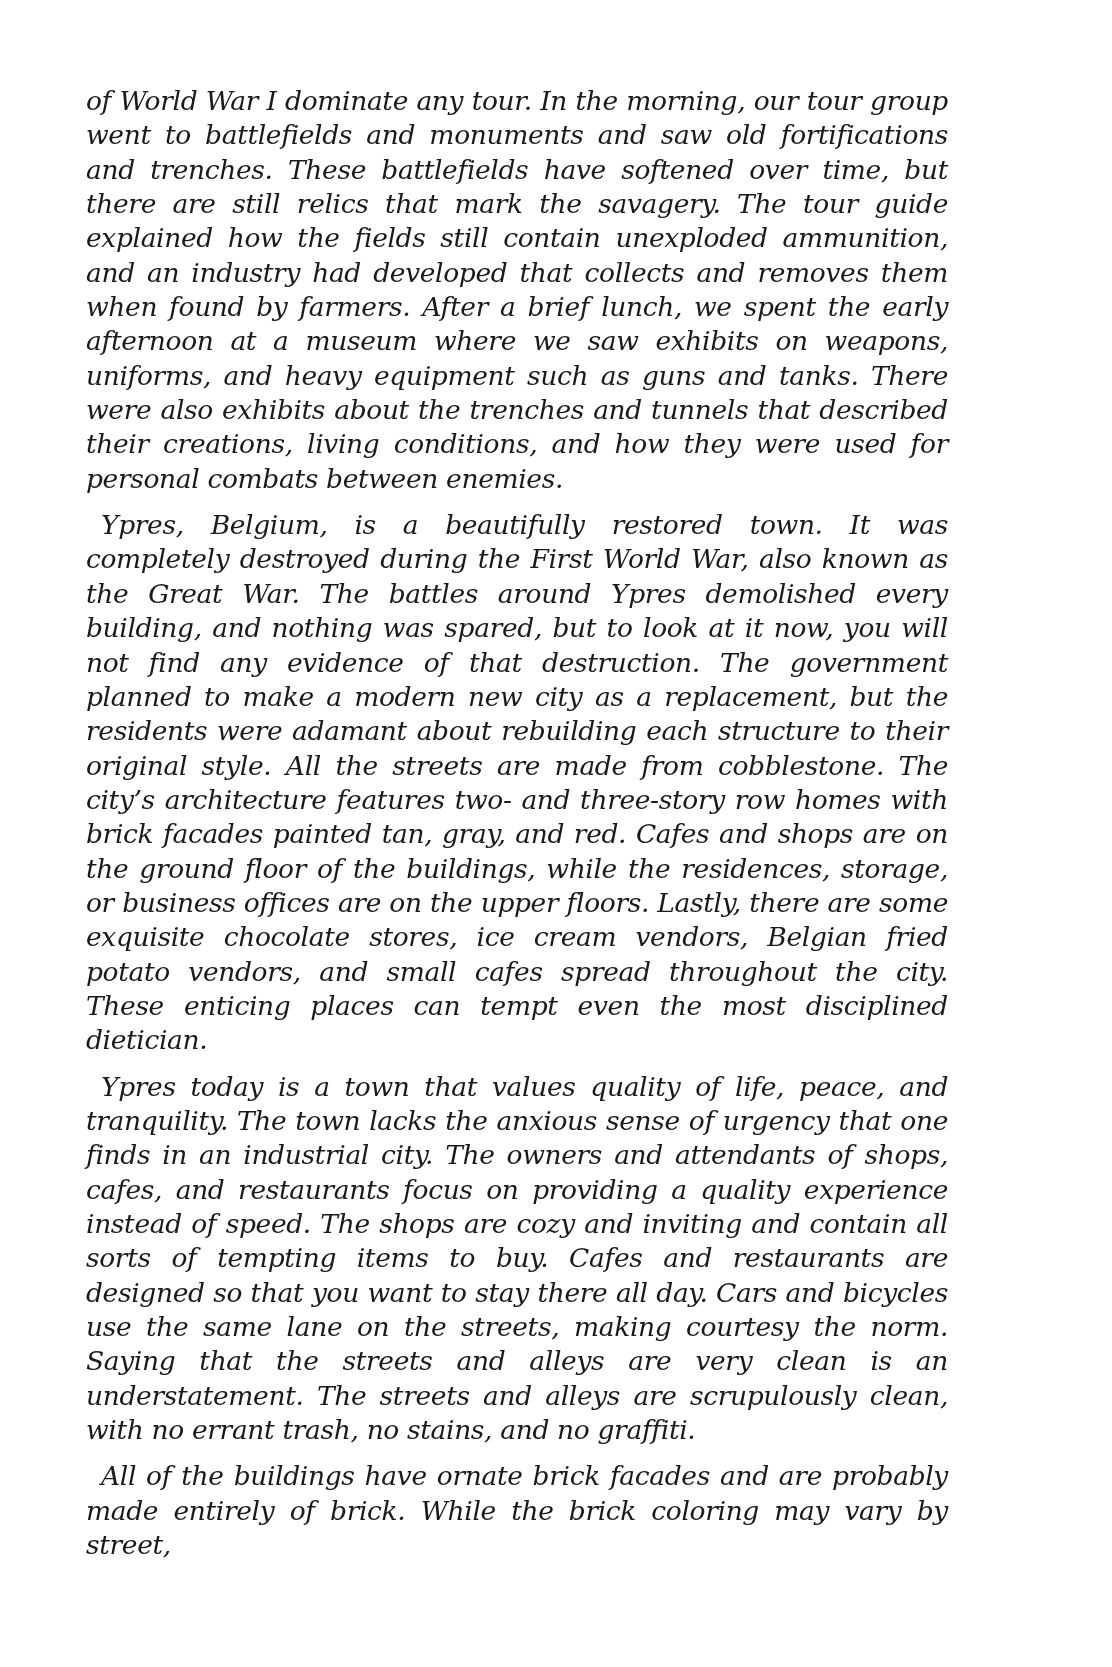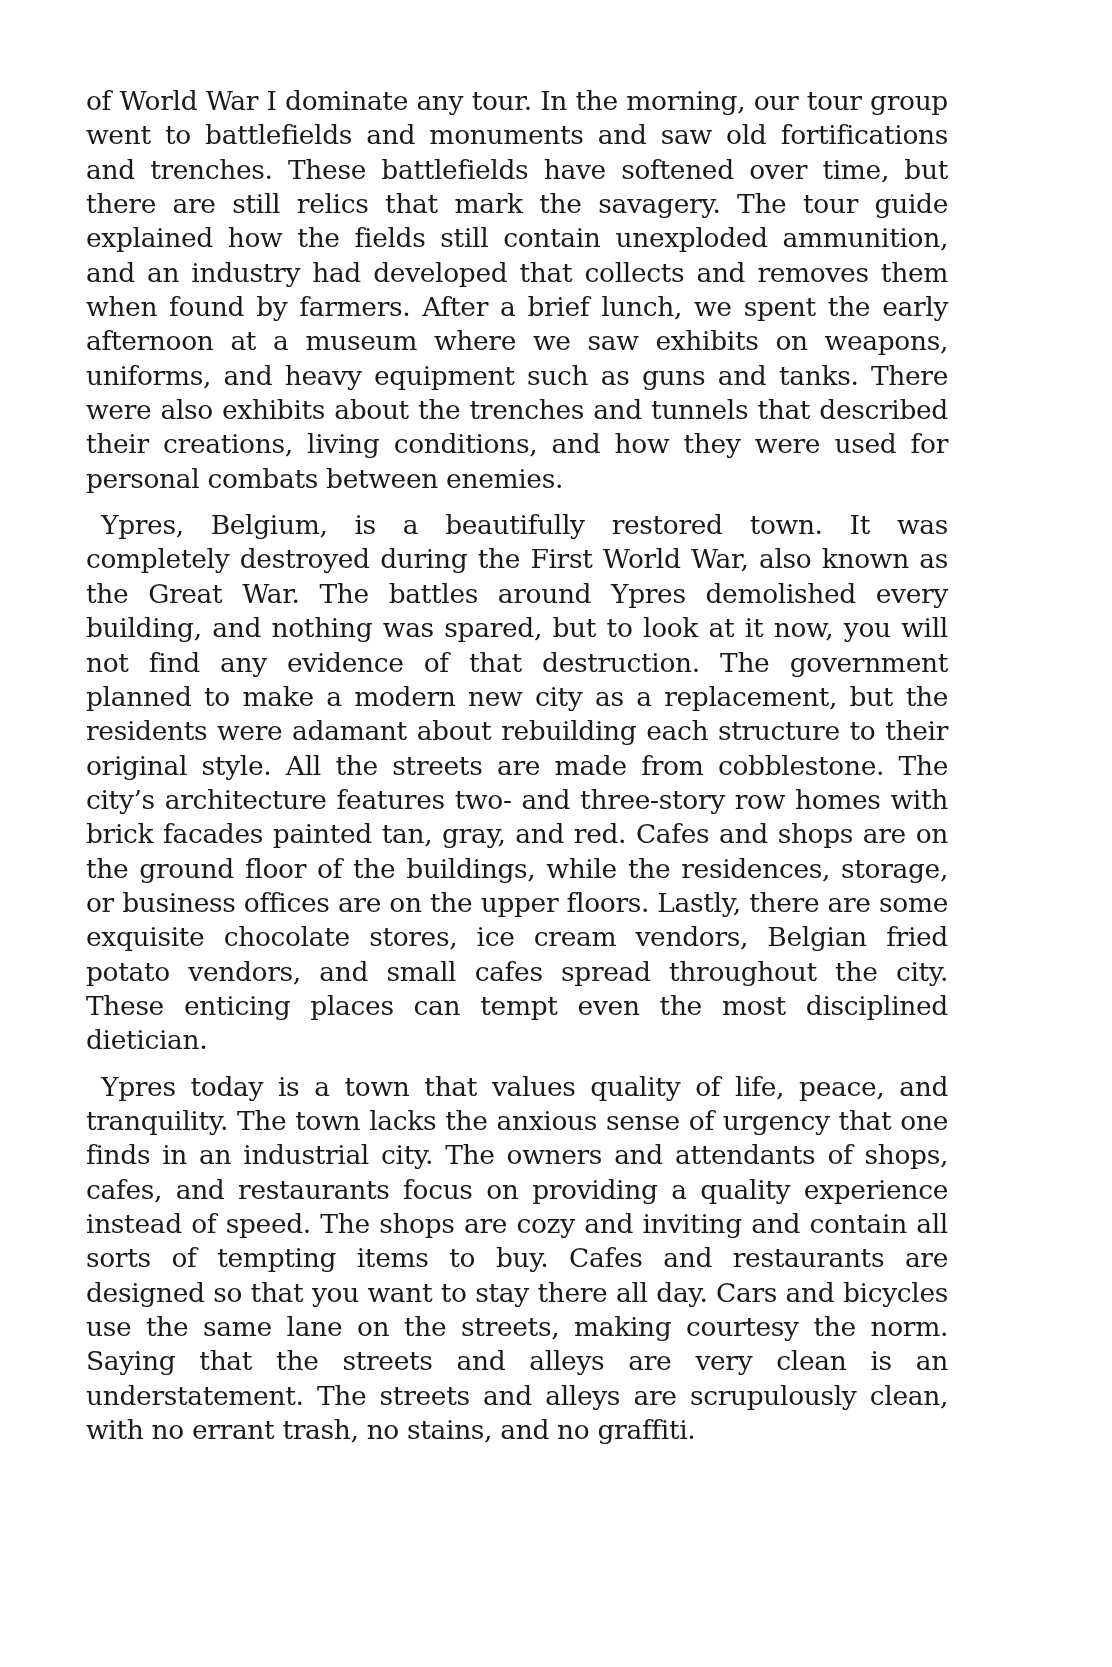--- a/index.html
+++ b/index.html
@@ -23,25 +23,27 @@
       font-size: 26.5px;
       line-height: 34.35px;
       text-align: justify;
       letter-spacing: -0.35px;
       word-spacing: 0px;
     }
     .page p {
       margin: 0 11px 12px 0;
       text-indent: 0;
       hyphens: none;
+      font-style: italic;
     }
     .page p.indent {
       text-indent: 15px;
     }
   </style>
 </head>
 <body>
 
 <div class="page">
   <p>of World War I dominate any tour. In the morning, our tour group went to battlefields and monuments and saw old fortifications and trenches. These battlefields have softened over time, but there are still relics that mark the savagery. The tour guide explained how the fields still contain unexploded ammunition, and an industry had developed that collects and removes them when found by farmers. After a brief lunch, we spent the early afternoon at a museum where we saw exhibits on weapons, uniforms, and heavy equipment such as guns and tanks. There were also exhibits about the trenches and tunnels that described their creations, living conditions, and how they were used for personal combats between enemies.</p>
   <p class="indent">Ypres, Belgium, is a beautifully restored town. It was completely destroyed during the First World War, also known as the Great War. The battles around Ypres demolished every building, and nothing was spared, but to look at it now, you will not find any evidence of that destruction. The government planned to make a modern new city as a replacement, but the residents were adamant about rebuilding each structure to their original style. All the streets are made from cobblestone. The city’s architecture features two- and three-story row homes with brick facades painted tan, gray, and red. Cafes and shops are on the ground floor of the buildings, while the residences, storage, or business offices are on the upper floors. Lastly, there are some exquisite chocolate stores, ice cream vendors, Belgian fried potato vendors, and small cafes spread throughout the city. These enticing places can tempt even the most disciplined dietician.</p>
   <p class="indent">Ypres today is a town that values quality of life, peace, and tranquility. The town lacks the anxious sense of urgency that one finds in an industrial city. The owners and attendants of shops, cafes, and restaurants focus on providing a quality experience instead of speed. The shops are cozy and inviting and contain all sorts of tempting items to buy. Cafes and restaurants are designed so that you want to stay there all day. Cars and bicycles use the same lane on the streets, making courtesy the norm. Saying that the streets and alleys are very clean is an understatement. The streets and alleys are scrupulously clean, with no errant trash, no stains, and no graffiti.</p>
+  <p class="indent">All of the buildings have ornate brick facades and are probably made entirely of brick. While the brick coloring may vary by street,</p>
 </div>
 
 </body></html>

